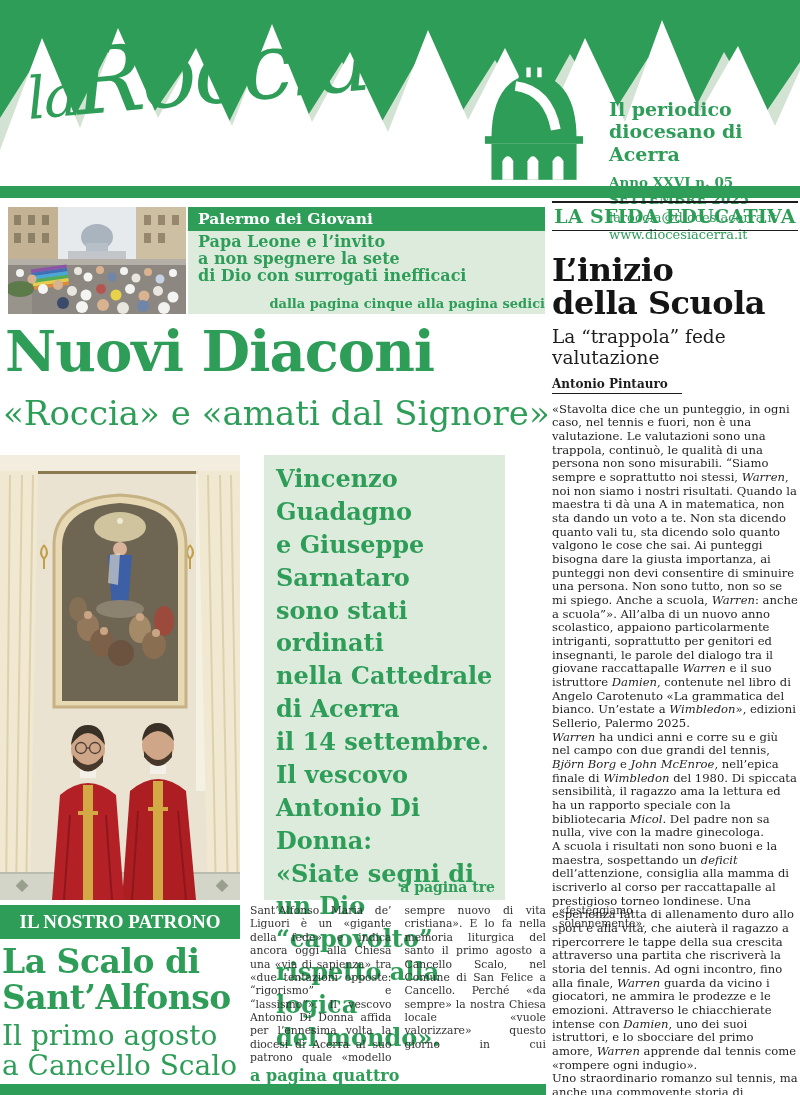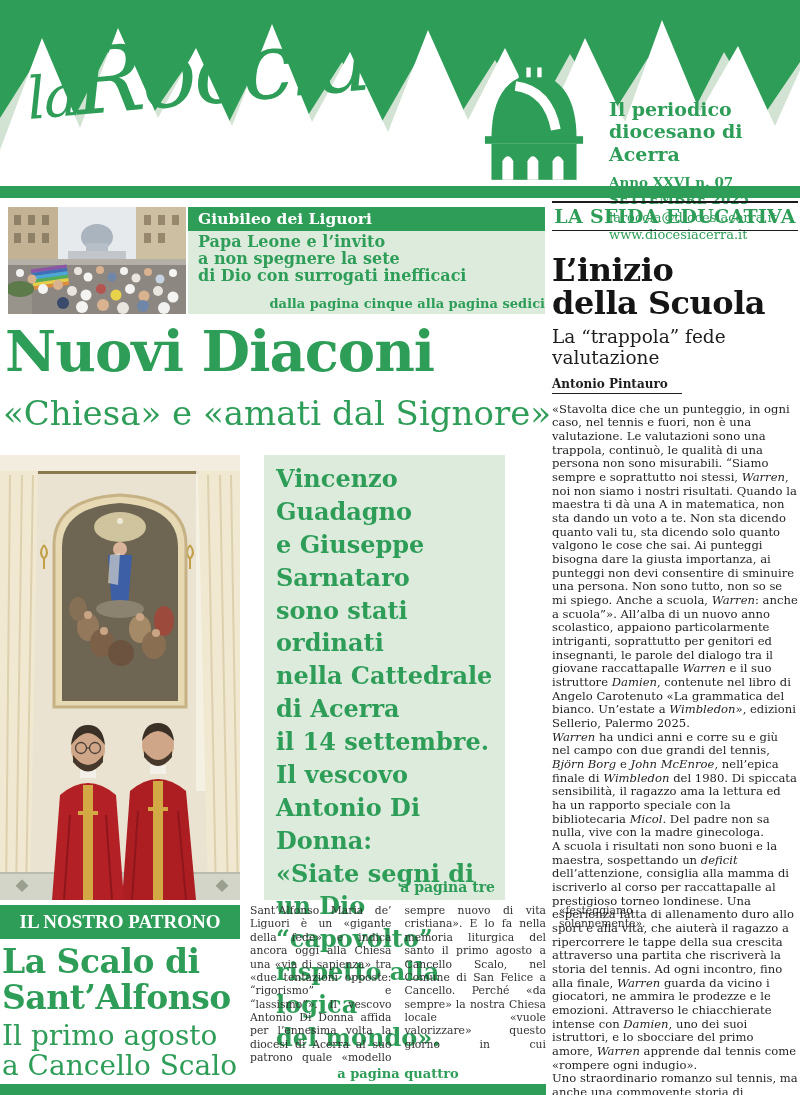--- a/index.html
+++ b/index.html
@@ -50,22 +50,22 @@
 
   
   .patrono-kicker{position:absolute;left:0;top:905px;width:240px;height:34px;background:var(--green);
                   color:#fff;font-weight:bold;font-size:19px;display:flex;align-items:center;justify-content:center;font-family:Liberation Serif, serif;}
   .patrono-headline{position:absolute;left:2px;top:944px;font-size:33px;font-weight:bold;
                     color:var(--green);line-height:1.08;letter-spacing:-0.5px;}
   .patrono-subhead{position:absolute;left:2px;top:1021px;font-size:28px;color:var(--green);line-height:1.08;}
   .patrono-body{position:absolute;left:250px;top:904px;width:296px;height:162px;
                 column-count:2;column-gap:13px;font-size:10.8px;line-height:1.24;
                 text-align:justify;color:#333;}
-  .patrono-pageref{position:absolute;left:250px;top:1066px;width:296px;text-align:center;
-                   font-size:13px;font-weight:bold;color:var(--green);}
+  .patrono-pageref{position:absolute;left:250px;top:1066px;width:296px;text-align:left;
+                   font-size:16px;font-weight:bold;color:var(--green);}
   .bottom-bar{position:absolute;left:0;top:1084px;width:546px;height:11px;background:var(--green);}
 
   
   .edu{position:absolute;left:552px;top:201px;width:246px;}
   .edu-kicker-wrap{border-top:2px solid #1c1c1c;border-bottom:1.5px solid #1c1c1c;
                    text-align:center;padding:2px 0 3px 0;}
   .edu-kicker{color:var(--green);font-weight:bold;font-size:19px;letter-spacing:0.3px;}
   .edu-headline{font-size:32px;font-weight:bold;color:#151515;line-height:1.04;margin-top:23px;letter-spacing:-0.5px;}
   .edu-subhead{font-size:18.5px;color:#1d1d1d;margin-top:5px;}
   .edu-byline{font-size:12px;font-weight:bold;color:#1d1d1d;border-bottom:1.5px solid #1d1d1d;
@@ -108,21 +108,21 @@
           <path d="M72,150 L72,133 Q77,124 82,133 L82,150 Z"></path>
         </g>
         <path d="M38,64 Q68,68 75,104" stroke="#FFFFFF" stroke-width="9" fill="none"></path>
       </svg>
     </div>
 
     <div class="mast-info">
       <div class="tagline preline">Il periodico
 diocesano di Acerra</div>
       <div class="issue">
-        <div>Anno XXVI n. 07</div>
+        <div>Anno XXVI n. 05</div>
         <div>SETTEMBRE 2025</div>
       </div>
       <div class="contact">
         <div>laroccia@diocesiacerra.it</div>
         <div>www.diocesiacerra.it</div>
       </div>
     </div>
   </div>
   <div class="header-bar"></div>
 
@@ -181,29 +181,29 @@
         <circle cx="95" cy="98" r="6" fill="#D9B38F"></circle>
       <circle cx="115" cy="101" r="6" fill="#E9E6DF"></circle>
         <circle cx="135" cy="99" r="6" fill="#6F86A8"></circle>
       <circle cx="156" cy="101" r="6" fill="#F2F2F0"></circle>
     </g>
     <rect x="0" y="84" width="24" height="23" fill="#98948B"></rect>
     <ellipse cx="12" cy="82" rx="14" ry="8" fill="#5C7A4A"></ellipse>
   </svg>
 
   <div class="giubileo-box">
-    <div class="giubileo-kicker">Giubileo dei Liguori</div>
+    <div class="giubileo-kicker">Palermo dei Giovani</div>
     <div class="giubileo-headline preline">Papa Leone e l’invito
 a non spegnere la sete
 di Dio con surrogati inefficaci</div>
     <div class="giubileo-pageref">dalla pagina cinque alla pagina sedici</div>
   </div>
 
   <div class="lead-headline">Nuovi Diaconi</div>
-  <div class="lead-subhead">«Chiesa» e «amati dal Signore»</div>
+  <div class="lead-subhead">«Roccia» e «amati dal Signore»</div>
 
   <svg class="deacons-photo" viewBox="0 0 240 445">
     <rect width="240" height="445" fill="#EAE3D1"></rect>
     <rect width="240" height="16" fill="#F2EDDE"></rect>
     <rect x="8" y="16" width="224" height="3" fill="#8A784F"></rect>
     <path d="M0,16 L38,16 L30,445 L0,445 Z" fill="#F0E8D0"></path>
     <line x1="10" y1="20" x2="6" y2="445" stroke="#DCD0AE" stroke-width="2"></line>
     <line x1="22" y1="20" x2="16" y2="445" stroke="#DCD0AE" stroke-width="2"></line>
     <line x1="33" y1="20" x2="26" y2="445" stroke="#DCD0AE" stroke-width="2"></line>
     <rect x="196" y="16" width="24" height="320" fill="#F6F2E6" opacity="0.8"></rect>

